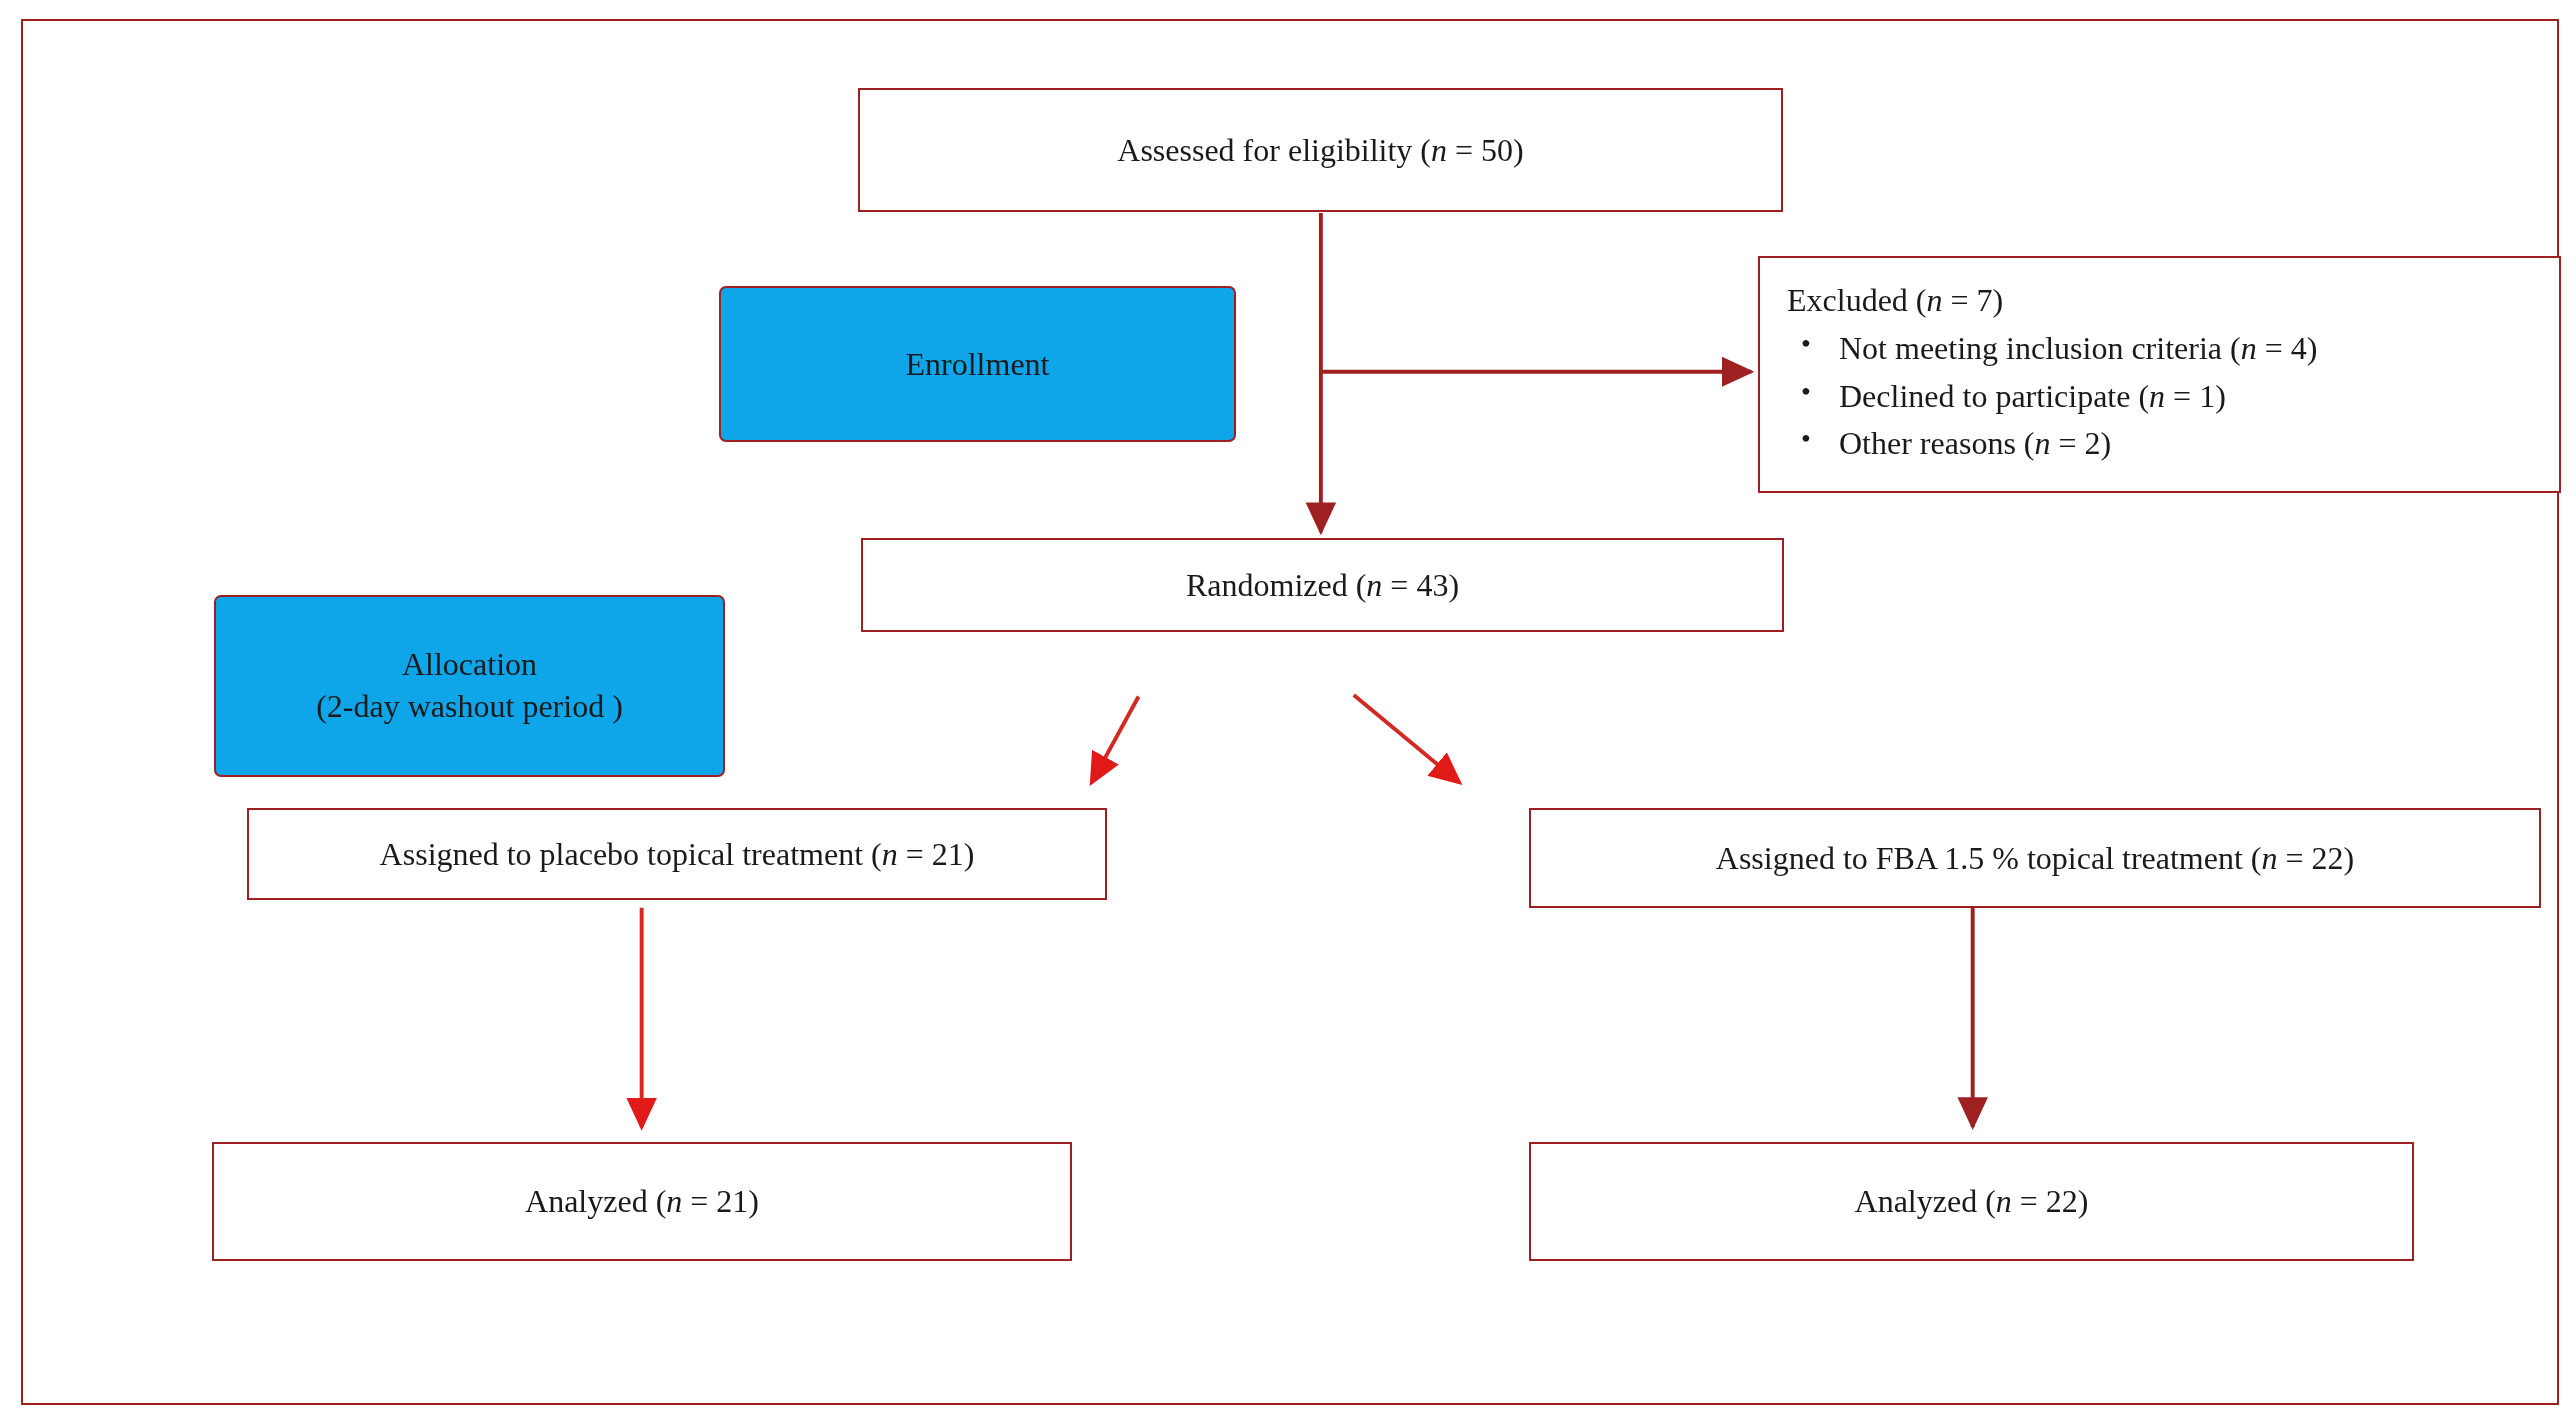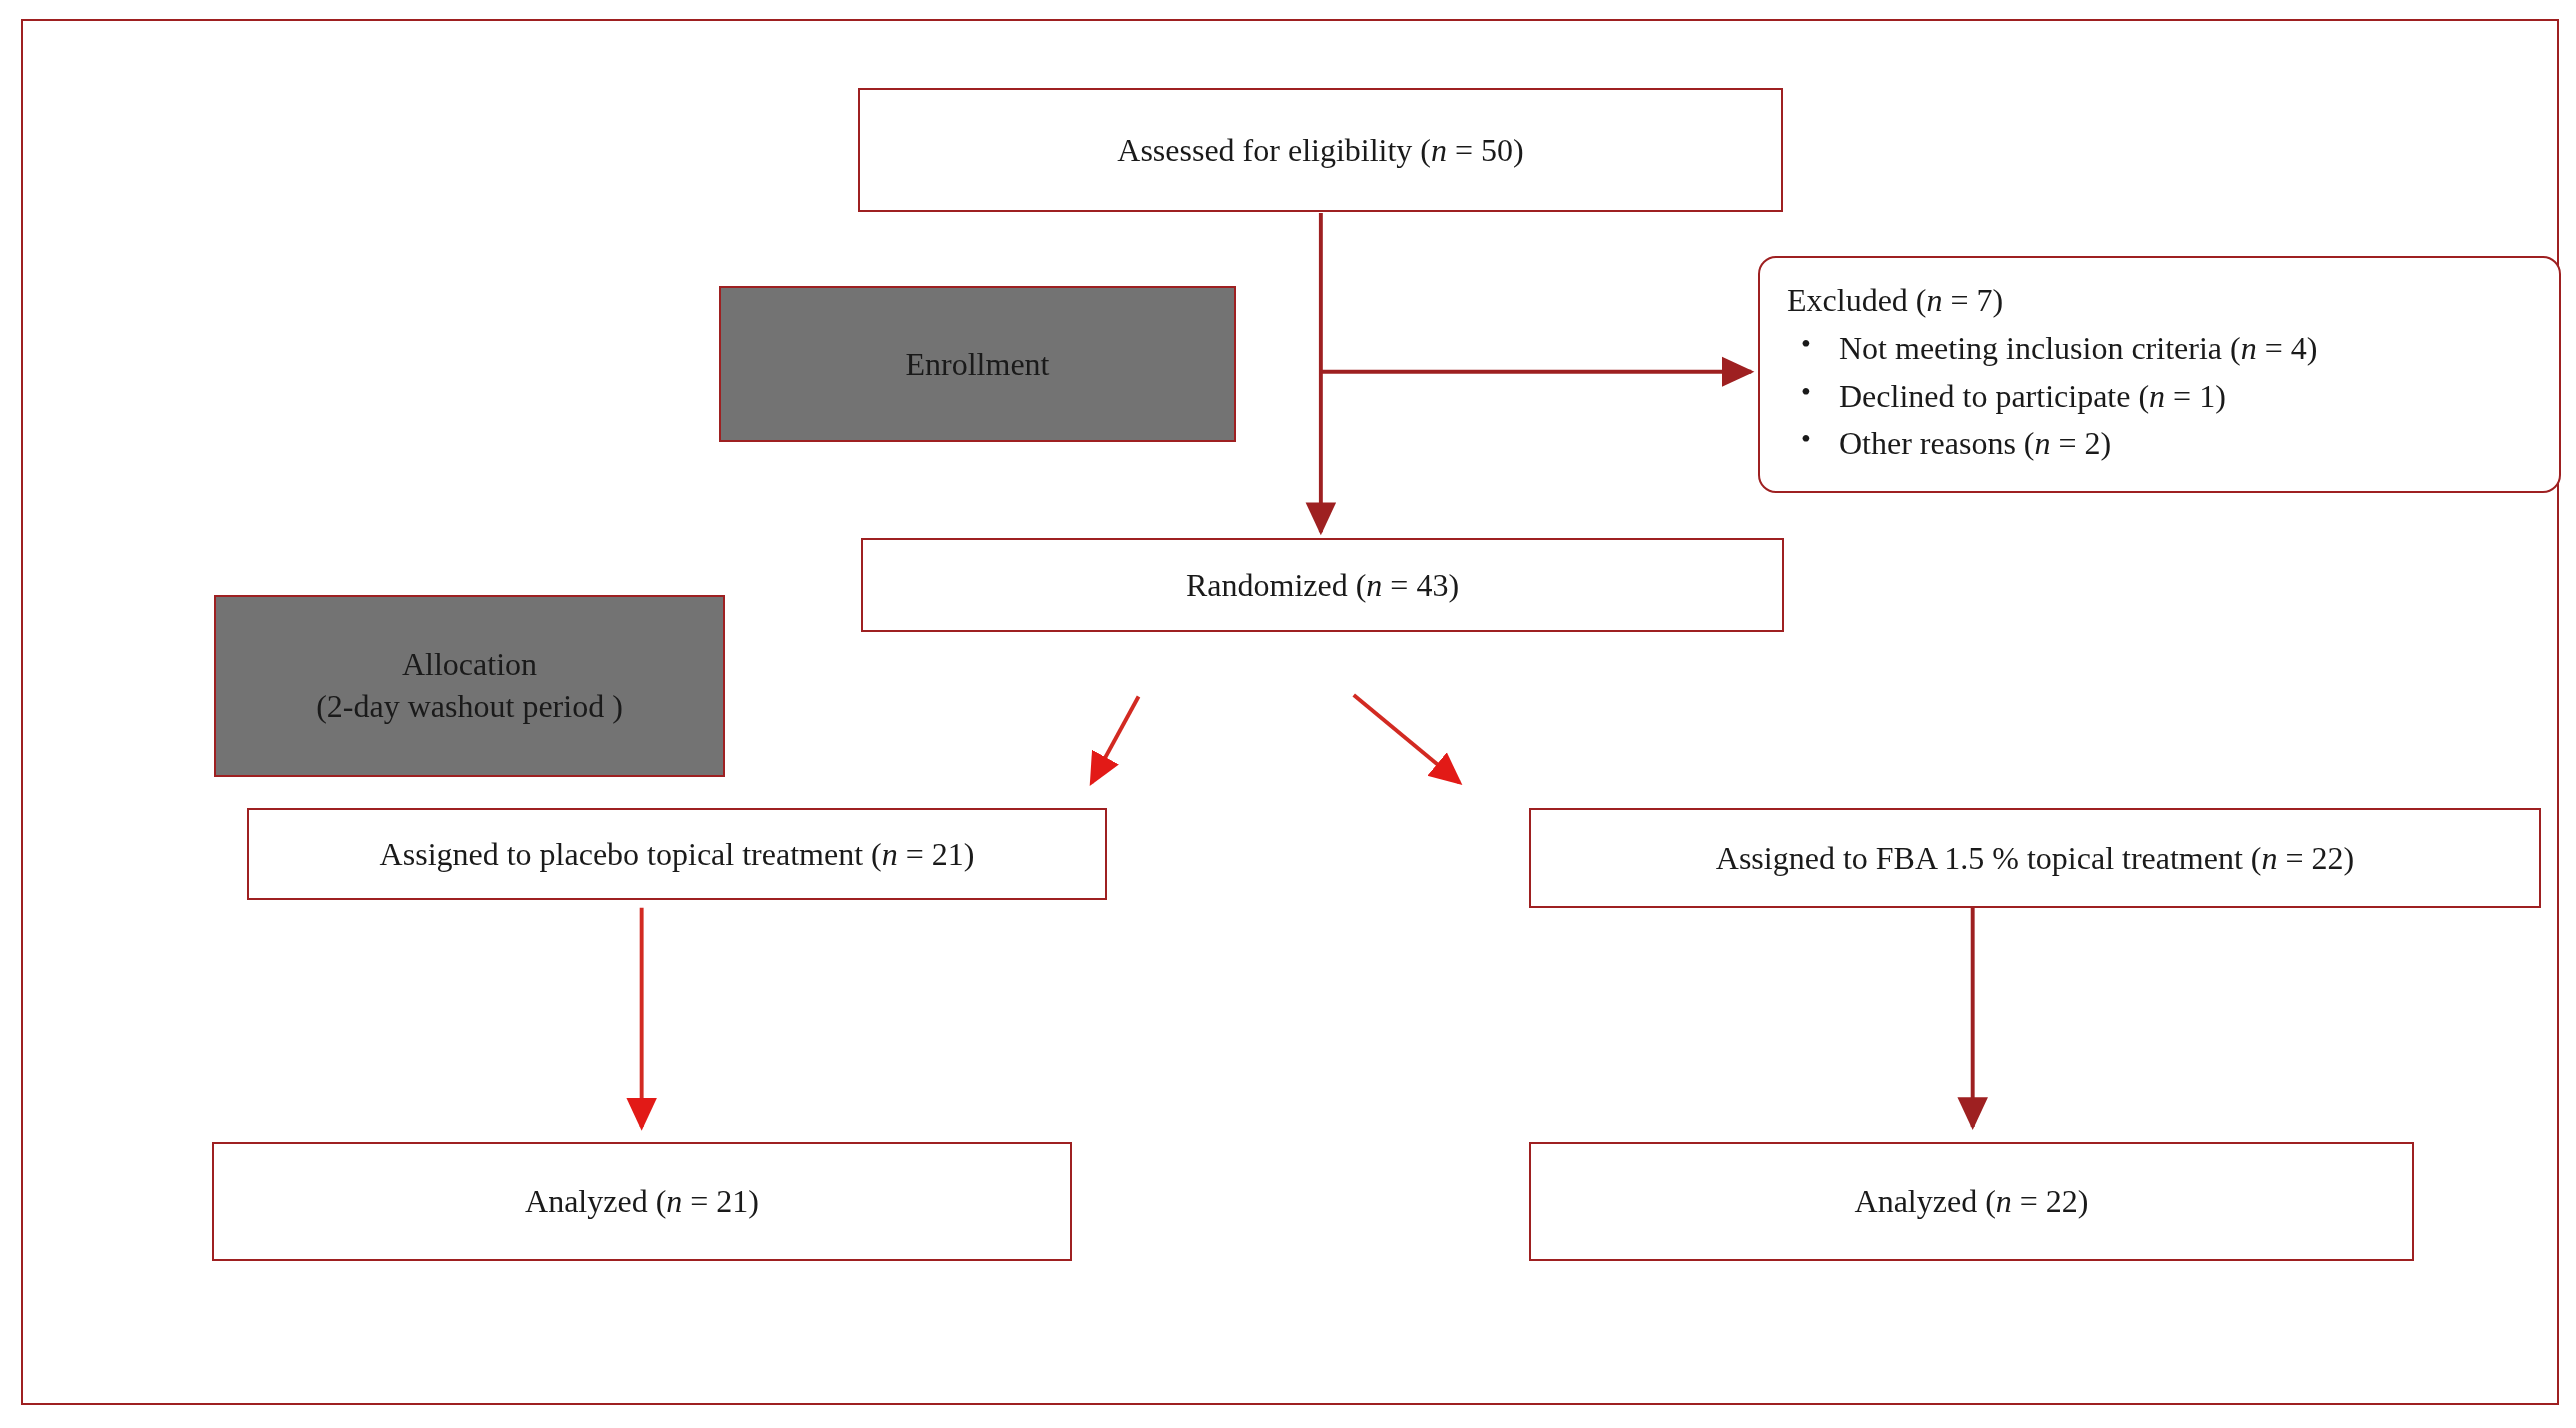--- a/index.html
+++ b/index.html
@@ -34,21 +34,22 @@
     background: #ffffff;
     display: flex;
     align-items: center;
     justify-content: center;
     text-align: center;
     font-size: 32px;
     line-height: 1.34;
     color: #1a1a1a;
   }
   .box.pink {
-    background: #737373;
+    background: #0ea5e9;
+    border-radius: 7px;
   }
   .box.left-align {
     justify-content: flex-start;
     text-align: left;
   }
   .box .inner {
     padding: 0 30px;
     width: 100%;
   }
   .ital {
@@ -122,21 +123,21 @@
       <span>Assessed for eligibility (</span><span class="ital">n</span><span> = 50)</span>
     </div>
   </div>
 
   <div class="box pink" style="left:719px; top:286px; width:517px; height:156px;">
     <div class="inner">
       <span>Enrollment</span>
     </div>
   </div>
 
-  <div class="box left-align" style="left:1758px; top:256px; width:803px; height:237px;border-radius:18px;">
+  <div class="box left-align" style="left:1758px; top:256px; width:803px; height:237px;">
     <div class="inner" style="padding:0 27px;">
       <div class="excl-title">
         <span>Excluded (</span><span class="ital">n</span><span> = 7)</span>
       </div>
       <ul class="excl-list">
         <li>
           <span class="bullet">•</span><span>Not meeting inclusion criteria (</span><span class="ital">n</span><span> = 4)</span>
         </li>
         <li>
           <span class="bullet">•</span><span>Declined to participate (</span><span class="ital">n</span><span> = 1)</span>

